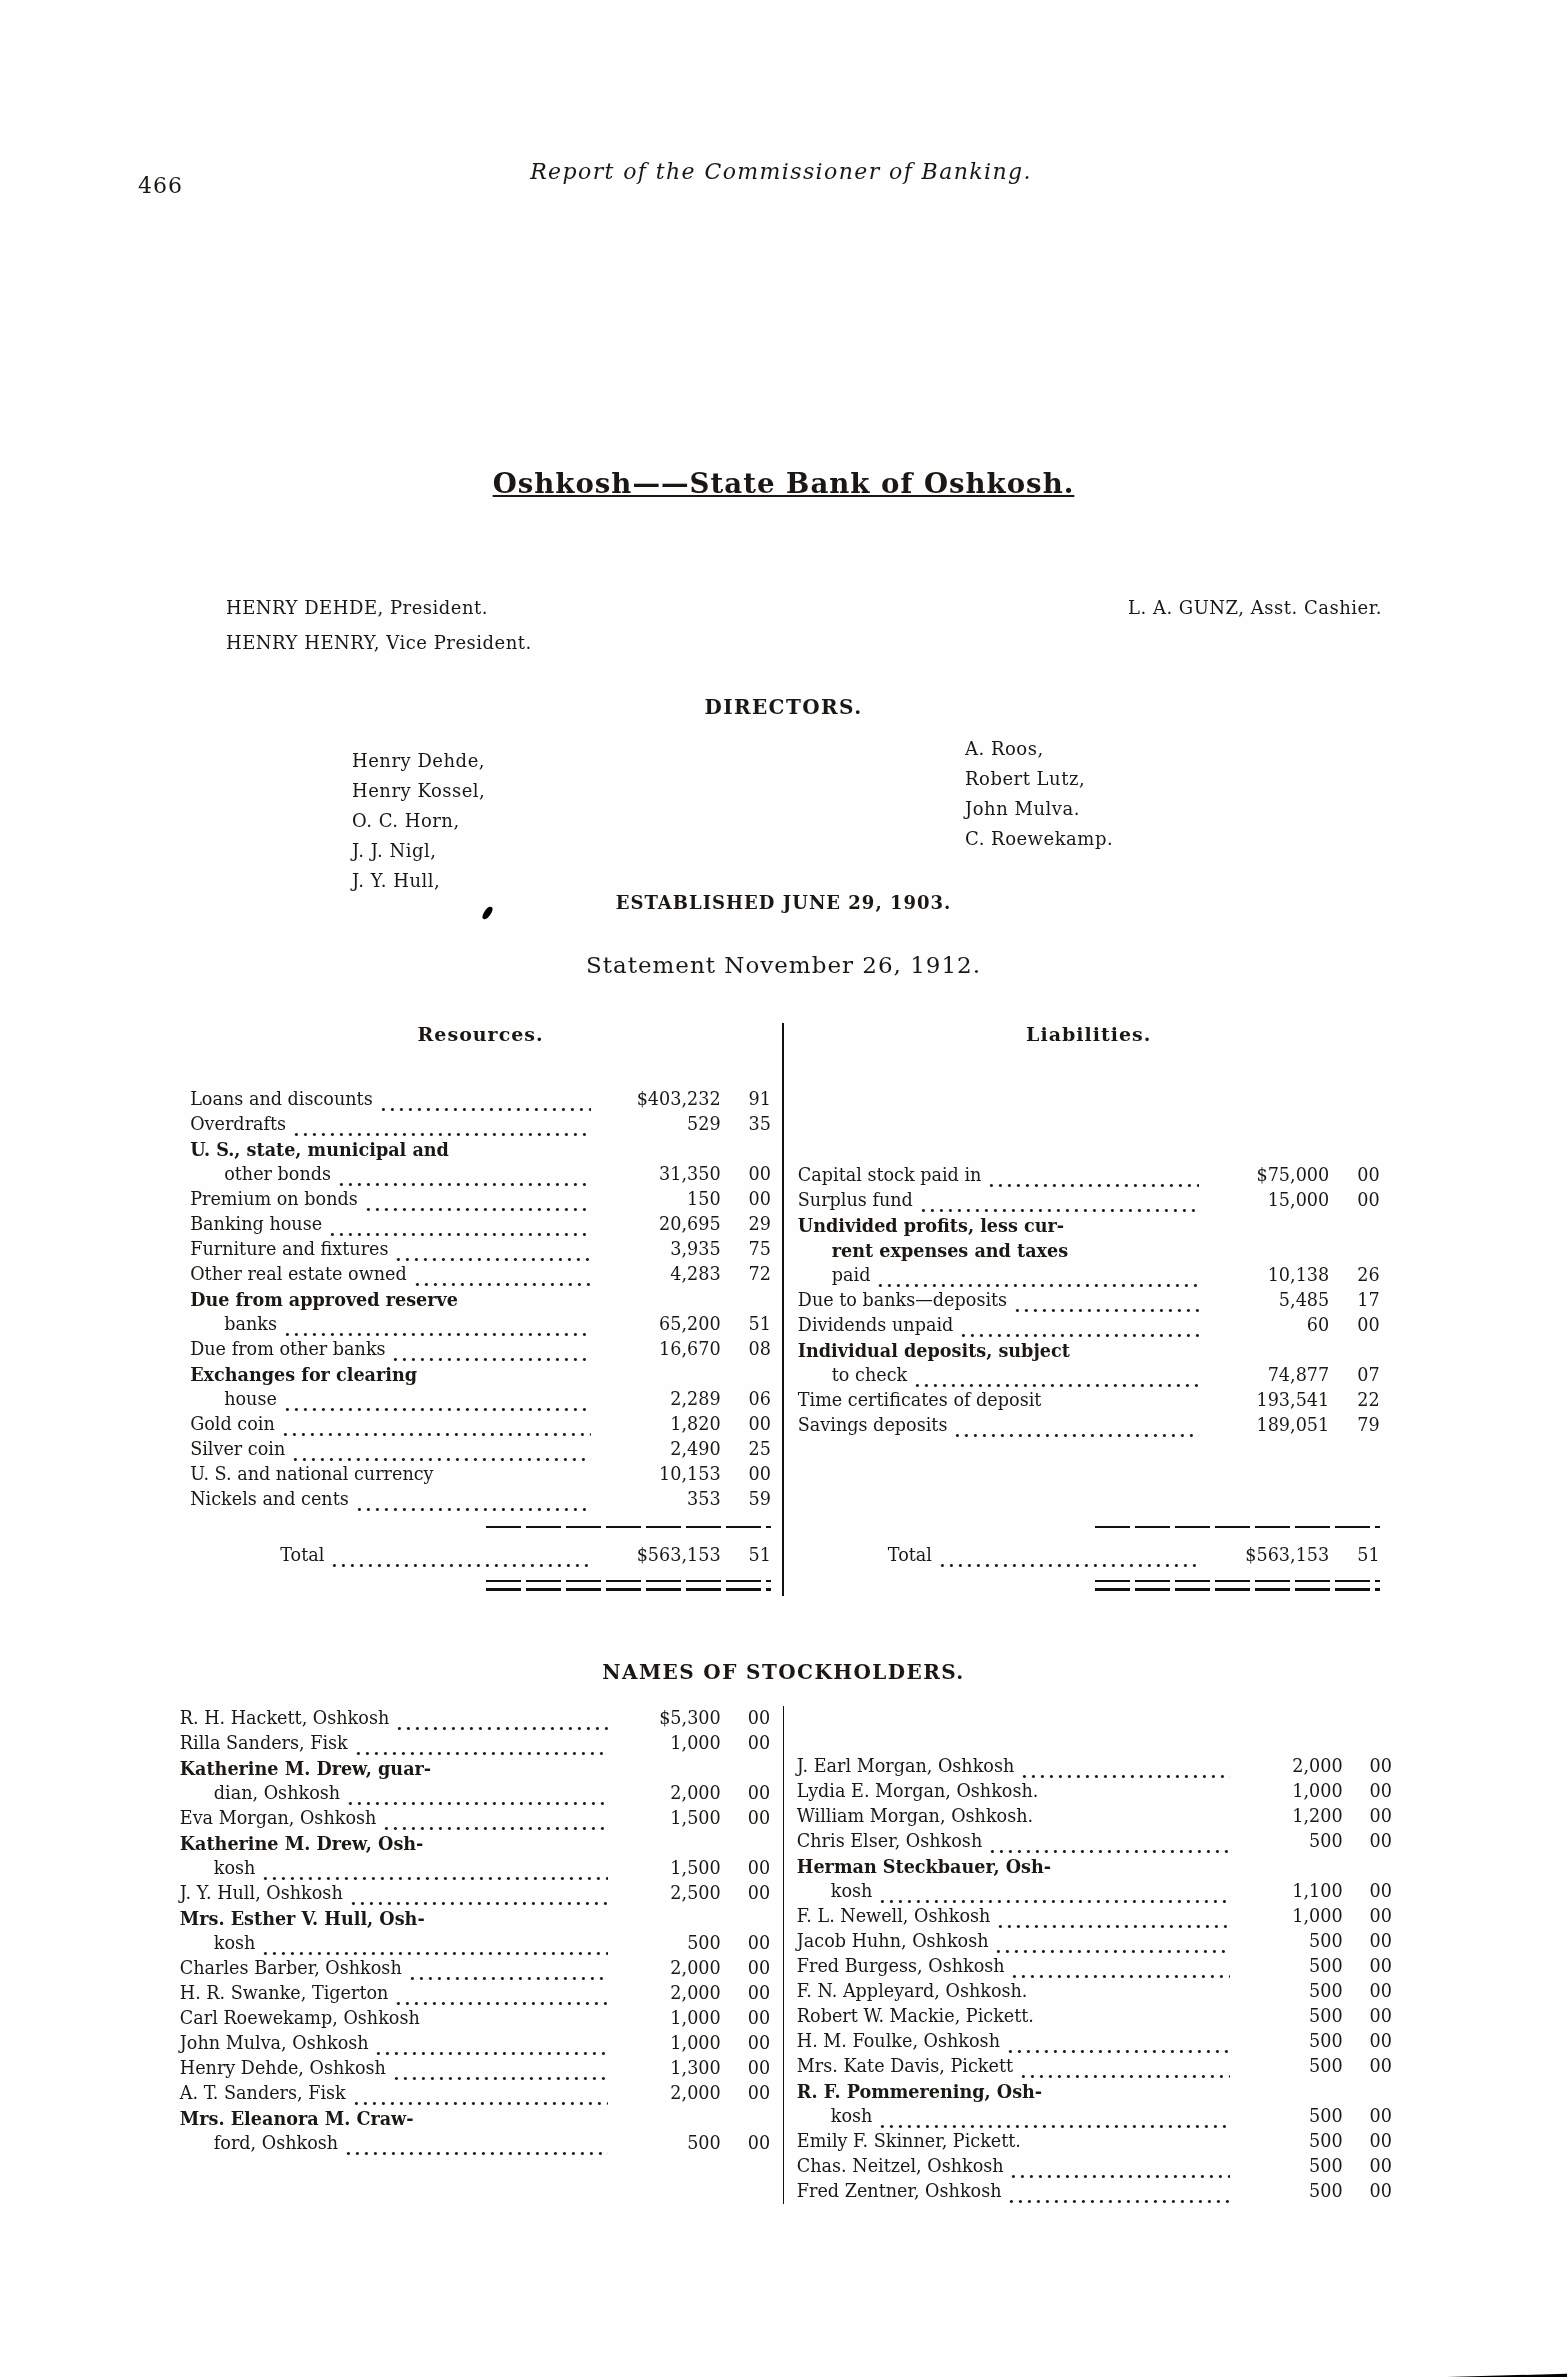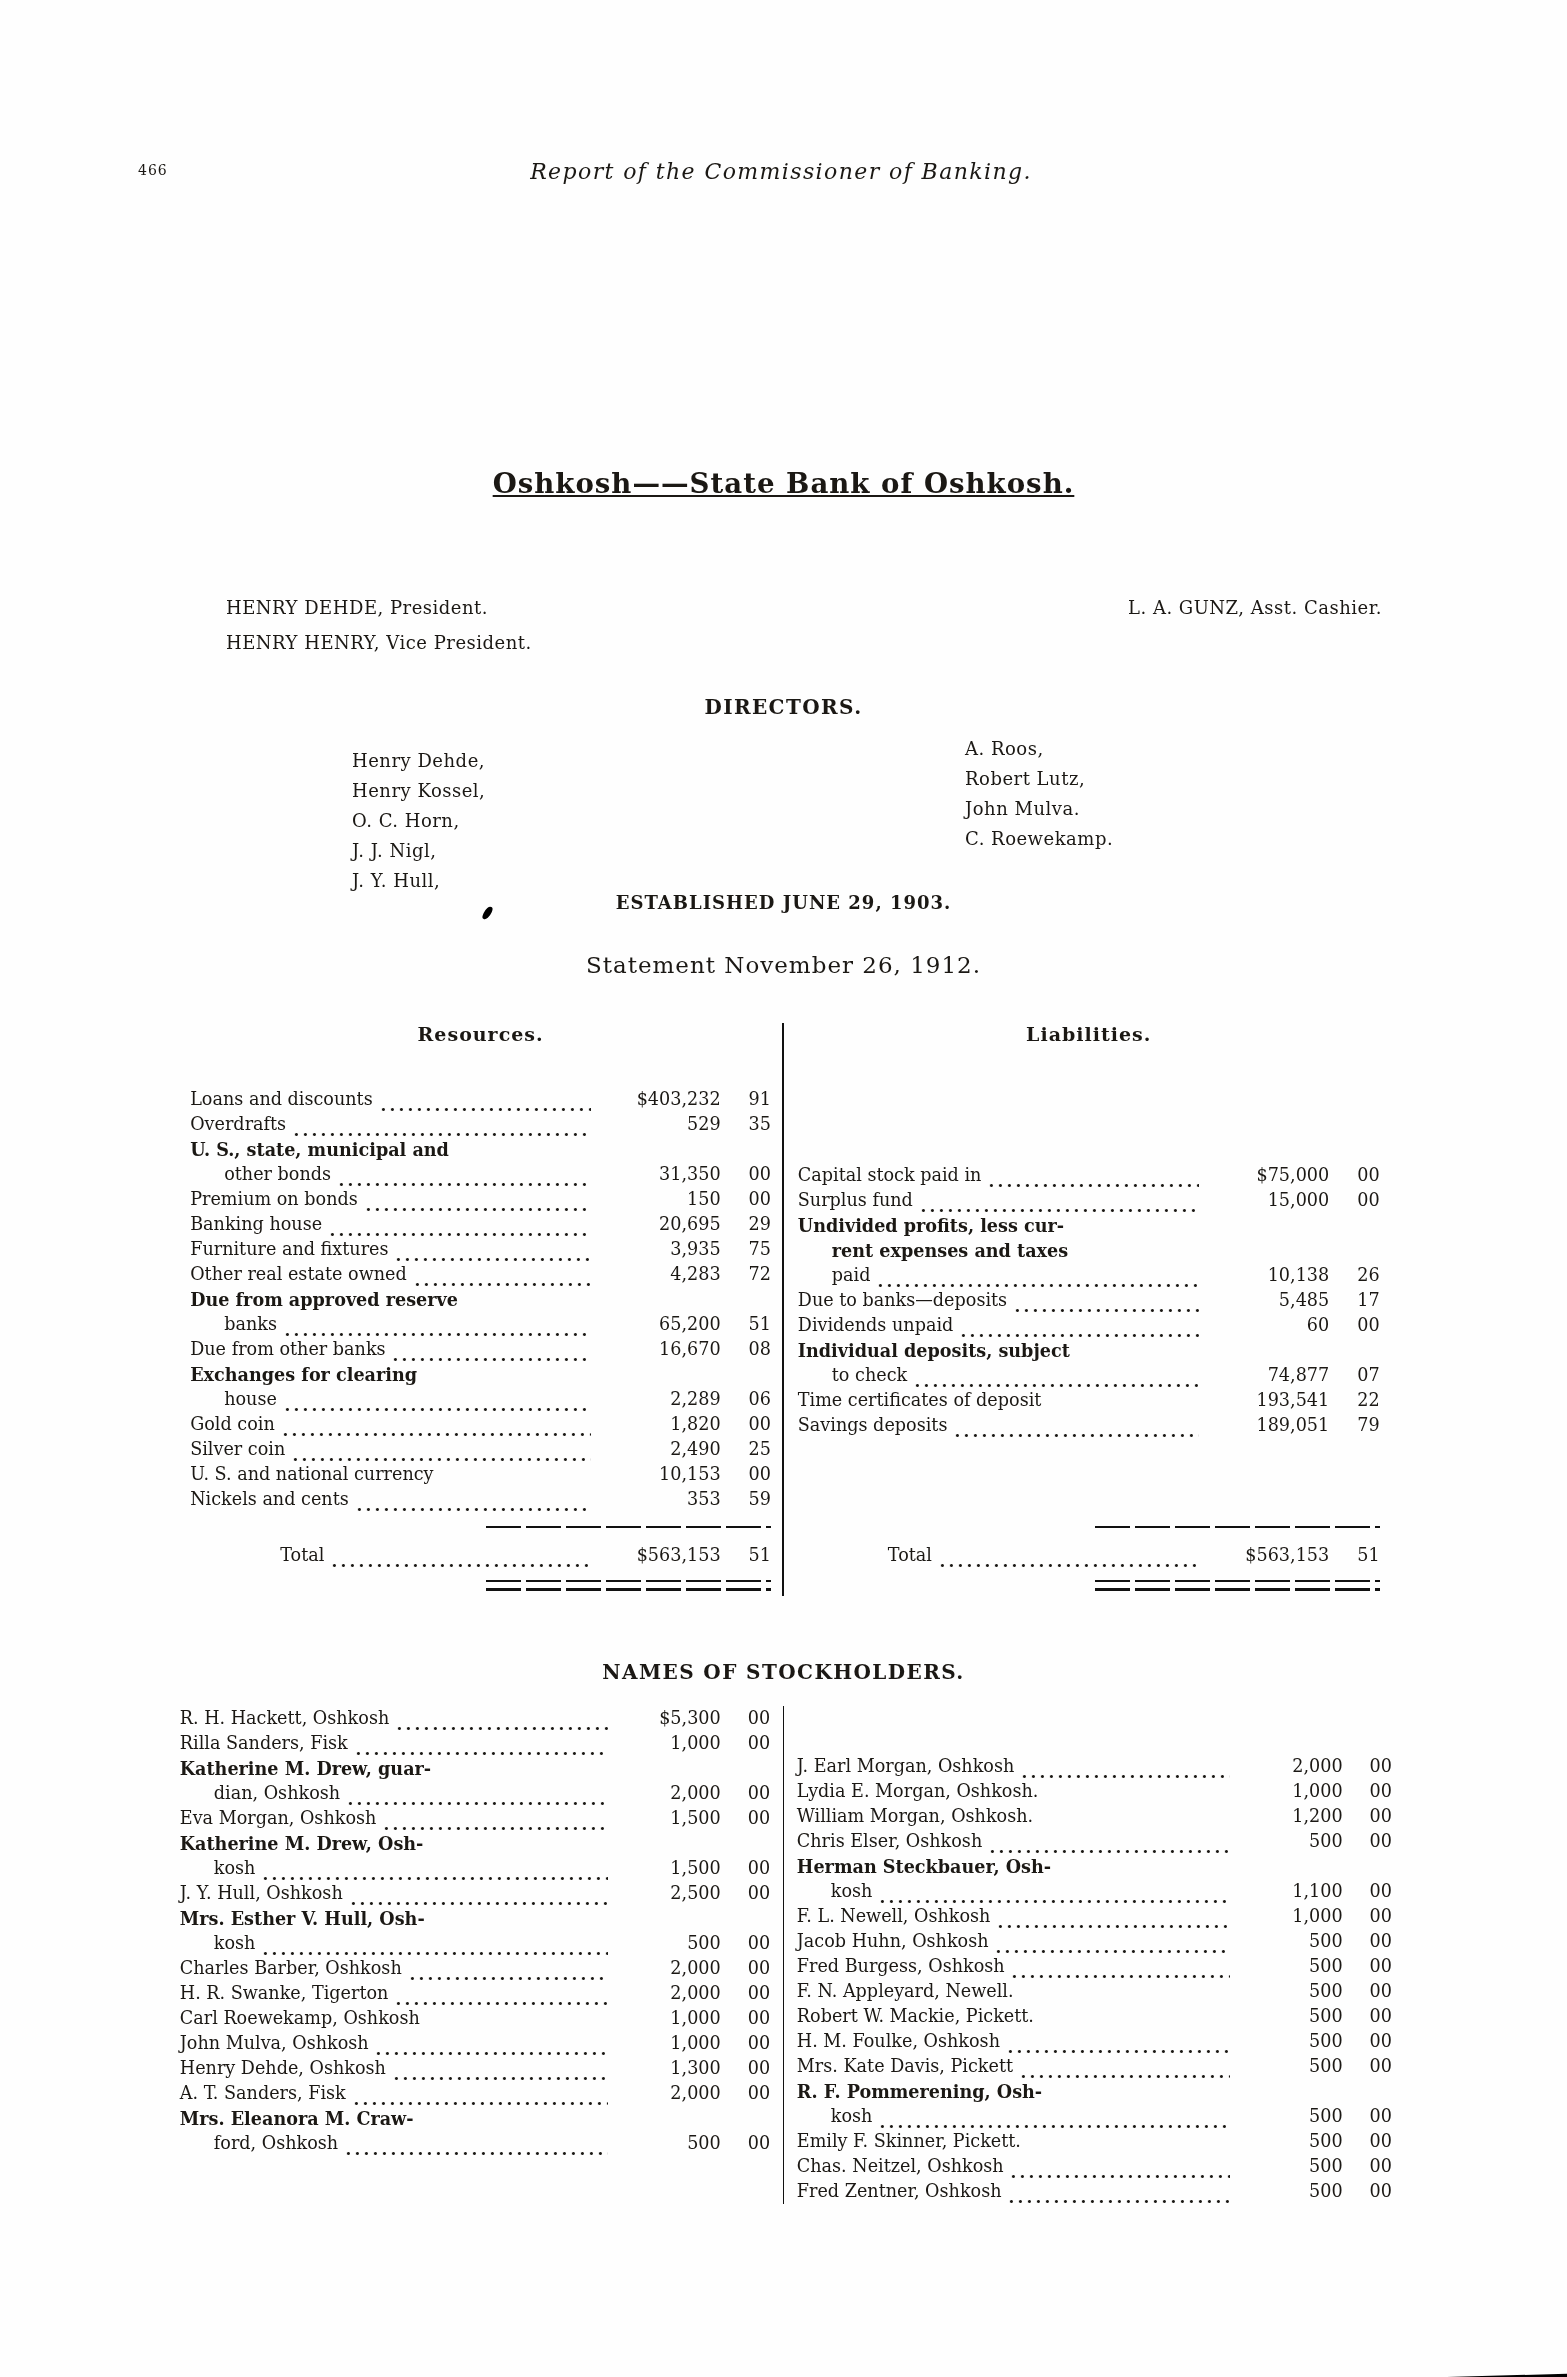--- a/index.html
+++ b/index.html
@@ -8,21 +8,21 @@
     width:1567px;height:2416px;
     background:#fefefe;
     color:#1b1814;
     font-family:"DejaVu Serif","Liberation Serif",serif;
     overflow:hidden;
     box-sizing:border-box;
     padding-top:159px;
   }
   
   .running-head{position:relative;margin:0 143px 0 138px;height:29.5px;}
-  .page-number{position:absolute;left:0;top:3px;font-size:14px;letter-spacing:1px;}
+  .page-number{position:absolute;left:0;top:14px;font-size:22px;letter-spacing:1px;}
   .running-title{text-align:center;font-style:italic;font-size:22px;letter-spacing:1.4px;}
   
   .main-title{margin-top:278px;text-align:center;font-size:27.6px;font-weight:bold;letter-spacing:1px;text-decoration:underline;}
   
   .officers{display:flex;justify-content:space-between;align-items:flex-start;
     margin:90px 185px 0 226px;font-size:18px;line-height:35px;letter-spacing:0.5px;}
   
   .directors-heading{margin-top:35px;text-align:center;font-size:20px;font-weight:bold;letter-spacing:1.4px;}
   .directors{position:relative;margin-top:15px;height:153px;font-size:18px;line-height:30px;letter-spacing:0.5px;}
   .directors-left{position:absolute;left:352px;top:12px;}
@@ -524,21 +524,21 @@
         <div class="trow">
           <div class="tflex">
             <span class="tlabel">Fred Burgess, Oshkosh</span>
             <span class="leader"></span>
             <span class="amt">500</span>
             <span class="cents">00</span>
           </div>
         </div>
         <div class="trow">
           <div class="tflex">
-            <span class="tlabel">F. N. Appleyard, Newell.</span>
+            <span class="tlabel">F. N. Appleyard, Oshkosh.</span>
             <span class="spacer"></span>
             <span class="amt">500</span>
             <span class="cents">00</span>
           </div>
         </div>
         <div class="trow">
           <div class="tflex">
             <span class="tlabel">Robert W. Mackie, Pickett.</span>
             <span class="spacer"></span>
             <span class="amt">500</span>

